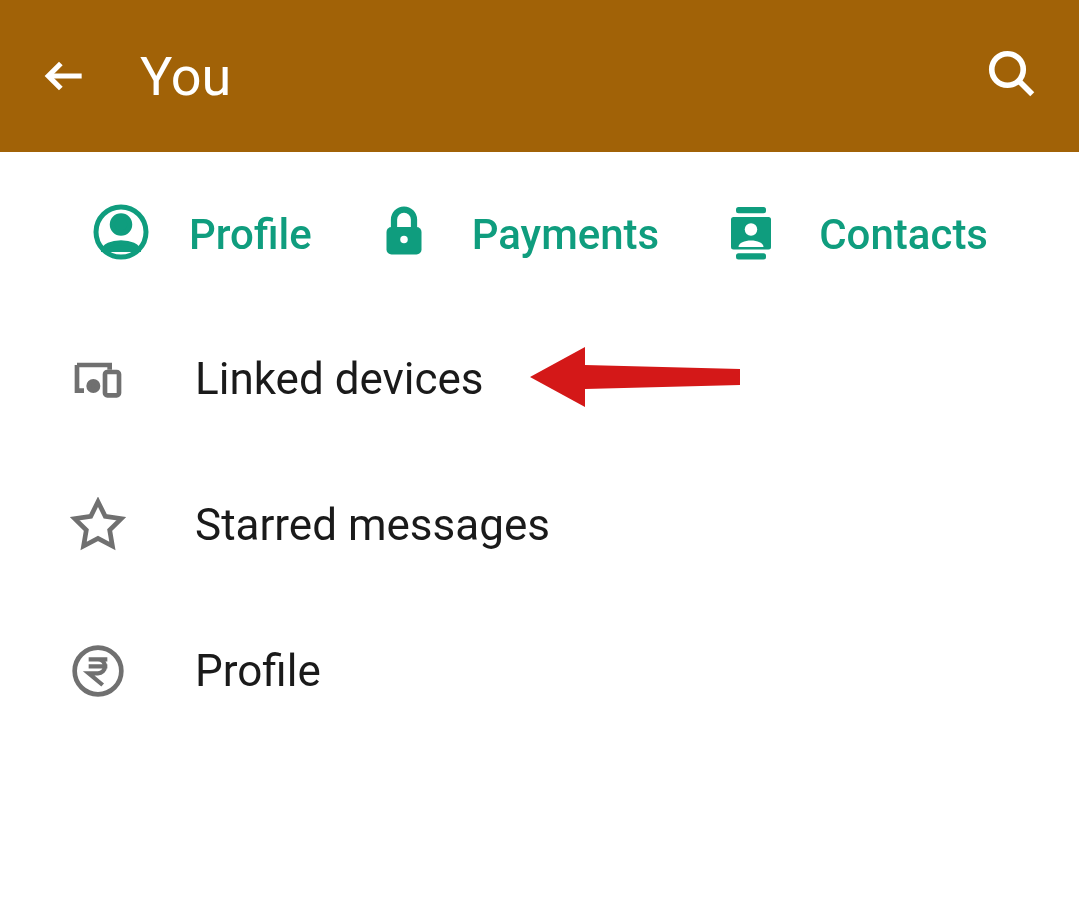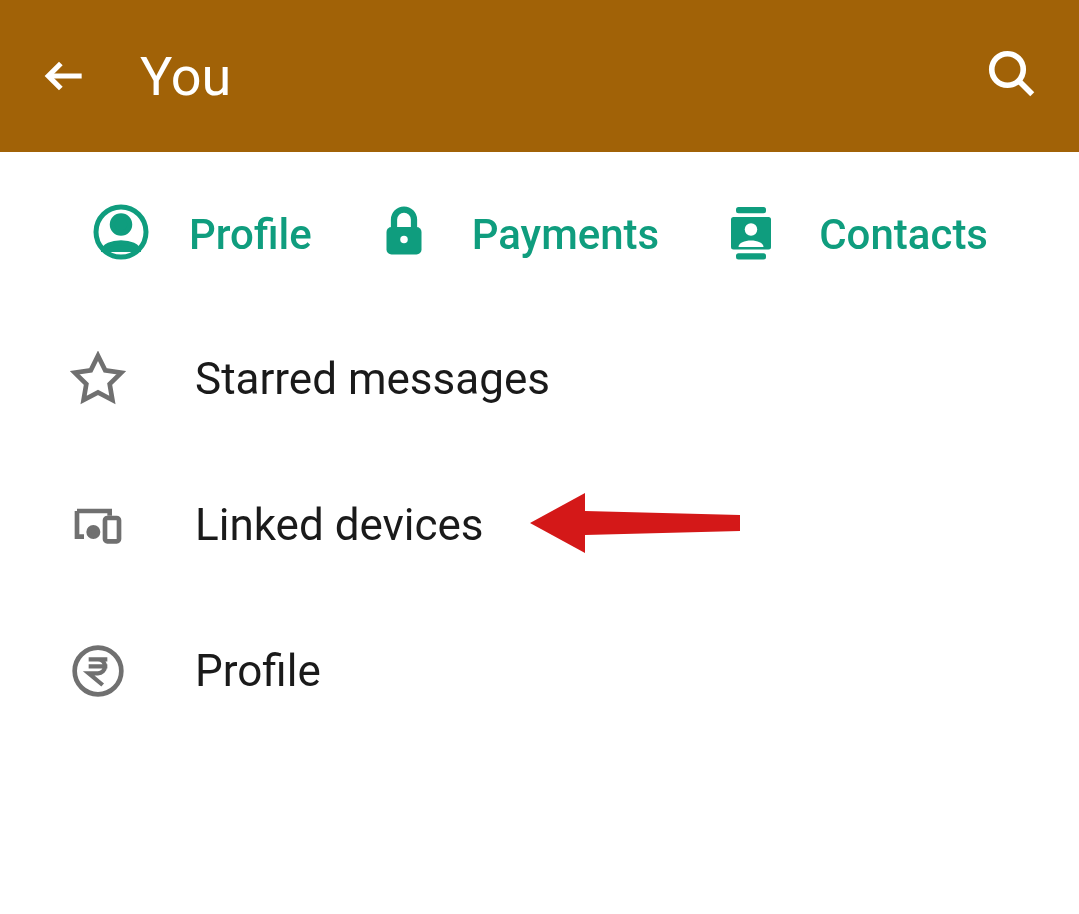--- a/index.html
+++ b/index.html
@@ -137,42 +137,42 @@
       </svg>
     </div>
     <div class="quick-action-label">Contacts</div>
   </div>
 </div>
 
 <div class="settings-list">
   <div class="settings-item">
     <div class="settings-icon">
       <svg width="56" height="56" viewBox="0 0 24 24" fill="none" stroke="#707070" stroke-width="2">
-        <polygon points="12 2 15.09 8.26 22 9.27 17 14.14 18.18 21.02 12 17.77 5.82 21.02 7 14.14 2 9.27 8.91 8.26 12 2"></polygon>
-      </svg>
-    </div>
-    <div class="settings-label">Starred messages</div>
-  </div>
-  <div class="settings-item">
-    <div class="settings-icon">
-      <svg width="56" height="56" viewBox="0 0 24 24" fill="none" stroke="#707070" stroke-width="2">
         <path d="M3 6 h14 v2 M3 6 v11 h3"></path>
         <circle cx="10" cy="15" r="2" fill="#707070"></circle>
         <rect x="15" y="9" width="6" height="10" rx="1" fill="none"></rect>
       </svg>
     </div>
     <div class="settings-label">Linked devices</div>
     <div class="annotation-arrow">
       <svg width="220" height="80" viewBox="0 0 220 80">
         <polygon points="0,40 55,10 55,28 210,32 210,48 55,52 55,70" fill="#d41818"></polygon>
       </svg>
     </div>
   </div>
   <div class="settings-item">
     <div class="settings-icon">
       <svg width="56" height="56" viewBox="0 0 24 24" fill="none" stroke="#707070" stroke-width="2">
+        <polygon points="12 2 15.09 8.26 22 9.27 17 14.14 18.18 21.02 12 17.77 5.82 21.02 7 14.14 2 9.27 8.91 8.26 12 2"></polygon>
+      </svg>
+    </div>
+    <div class="settings-label">Starred messages</div>
+  </div>
+  <div class="settings-item">
+    <div class="settings-icon">
+      <svg width="56" height="56" viewBox="0 0 24 24" fill="none" stroke="#707070" stroke-width="2">
         <circle cx="12" cy="12" r="10"></circle>
         <path d="M8 7 h8 M8 10 h8 M12 7 a3 3 0 0 1 0 6 h-4 l6 5" stroke-width="1.8"></path>
       </svg>
     </div>
     <div class="settings-label">Profile</div>
   </div>
 </div>
 
 </body></html>

